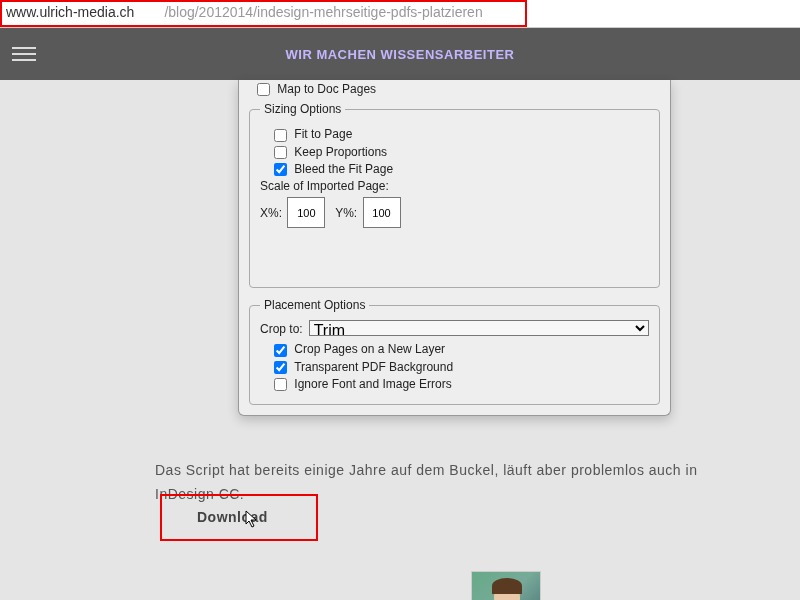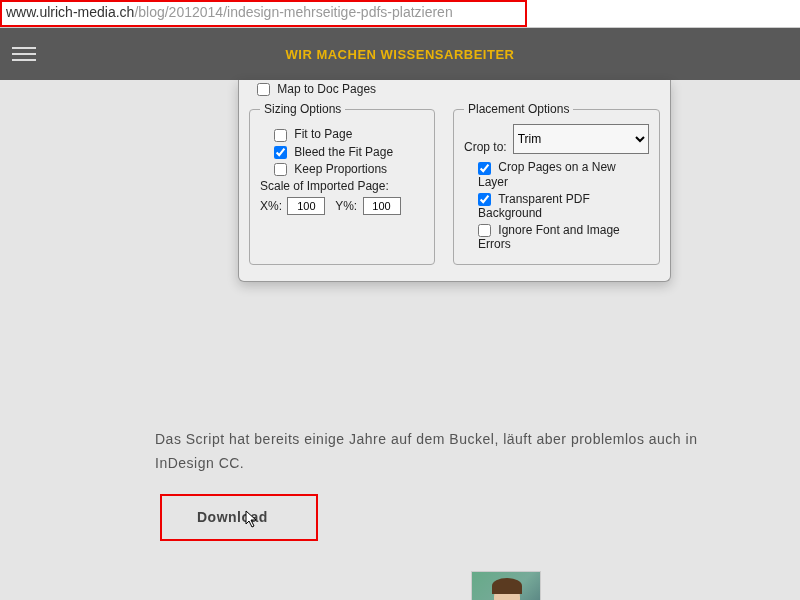--- a/index.html
+++ b/index.html
@@ -11,32 +11,32 @@
     position: relative;
   }
   .addressbar {
     height: 28px;
     border-bottom: 1px solid #ccc;
     background: #fff;
     padding: 4px 6px;
     font-size: 14px;
     color: #333;
   }
-  .addressbar .url-grey { color: #999; }
+  .addressbar .url-grey { color: #999; padding-left: 30px; }
   .addressbar-highlight {
     position: absolute;
     top: 0px; left: 0px;
     width: 527px; height: 27px;
     border: 2px solid #e00;
     pointer-events: none;
   }
   .topnav {
     height: 52px;
     background: #595959;
-    color: #eab308;
+    color: #c4b5fd;
     display: flex;
     align-items: center;
     position: relative;
   }
   .hamburger {
     width: 24px; height: 24px;
     margin-left: 12px;
     display: flex; flex-direction: column; justify-content: center; gap: 4px;
     cursor: pointer;
   }
@@ -57,59 +57,59 @@
   }
   
   .dialog {
     position: absolute;
     left: 238px; top: 0px;
     width: 433px;
     background: #eee;
     border: 1px solid #999;
     border-top: none;
     border-radius: 0 0 6px 6px;
-    padding: 0 10px 16px 10px;
+    padding: 0 10px 10px 10px;
     box-shadow: 0 4px 12px rgba(0,0,0,0.2);
     font-size: 12px;
     color: #222;
   }
   .dialog .toprow {
     padding: 2px 8px 6px 8px;
   }
   .dialog .cols {
-    display: flex; gap: 18px;
+    display: flex; gap: 10px; flex-direction: column;
   }
   fieldset {
     border: 1px solid #aaa;
     border-radius: 4px;
     padding: 8px 10px 10px 10px;
     background: #eee;
   }
   legend { padding: 0 4px; font-size: 12px; }
   .left { flex: 0 0 186px; }
   .right { flex: 1; }
   fieldset label { display: block; margin: 3px 14px; }
   input[type=checkbox] { margin-right: 4px; vertical-align: middle; }
   .scale-row { margin-top: 0; }
   .scale-row input[type=text] {
-    width: 38px; height: 18px;
+    width: 38px; height: 31px;
     border: 1px solid #777;
     background: #fff;
     font-size: 11px; text-align: center;
     margin-left: 2px;
   }
   .crop-row { display: flex; align-items: flex-end; gap: 6px; margin-bottom: 6px; }
   .crop-row select {
-    flex: 1; height: 30px;
-    border: 1px solid #777; background: #f7f7f7; font-size: 12px;
+    flex: 1; height: 16px;
+    border: 1px solid #777; background: #f7f7f7; font-size: 16px;
   }
   
   .article {
     position: absolute;
-    left: 155px; top: 348px;
+    left: 155px; top: 379px;
     width: 570px;
     font-family: "Helvetica Neue", Arial, sans-serif;
     font-size: 14px;
     color: #555;
     letter-spacing: 0.5px;
     line-height: 1.7;
   }
   .download-link {
     position: absolute;
     left: 197px; top: 429px;
@@ -187,26 +187,26 @@
       </label>
     </div>
     <div class="cols">
       <fieldset class="left">
         <legend>Sizing Options</legend>
         <label>
           <input type="checkbox" style="">
           <span>Fit to Page</span>
         </label>
         <label>
+          <input type="checkbox" style="">
+          <span>Keep Proportions</span>
+        </label>
+        <label>
           <input type="checkbox" checked="" style="">
           <span>Bleed the Fit Page</span>
-        </label>
-        <label>
-          <input type="checkbox" style="">
-          <span>Keep Proportions</span>
         </label>
         <div class="scale-row">
           <div style="margin-bottom:4px;">Scale of Imported Page:</div>
           <span>X%:</span>
           <input type="text" value="100" style="">
           &nbsp;
           <span>Y%:</span>
           <input type="text" value="100" style="">
         </div>
       </fieldset>

